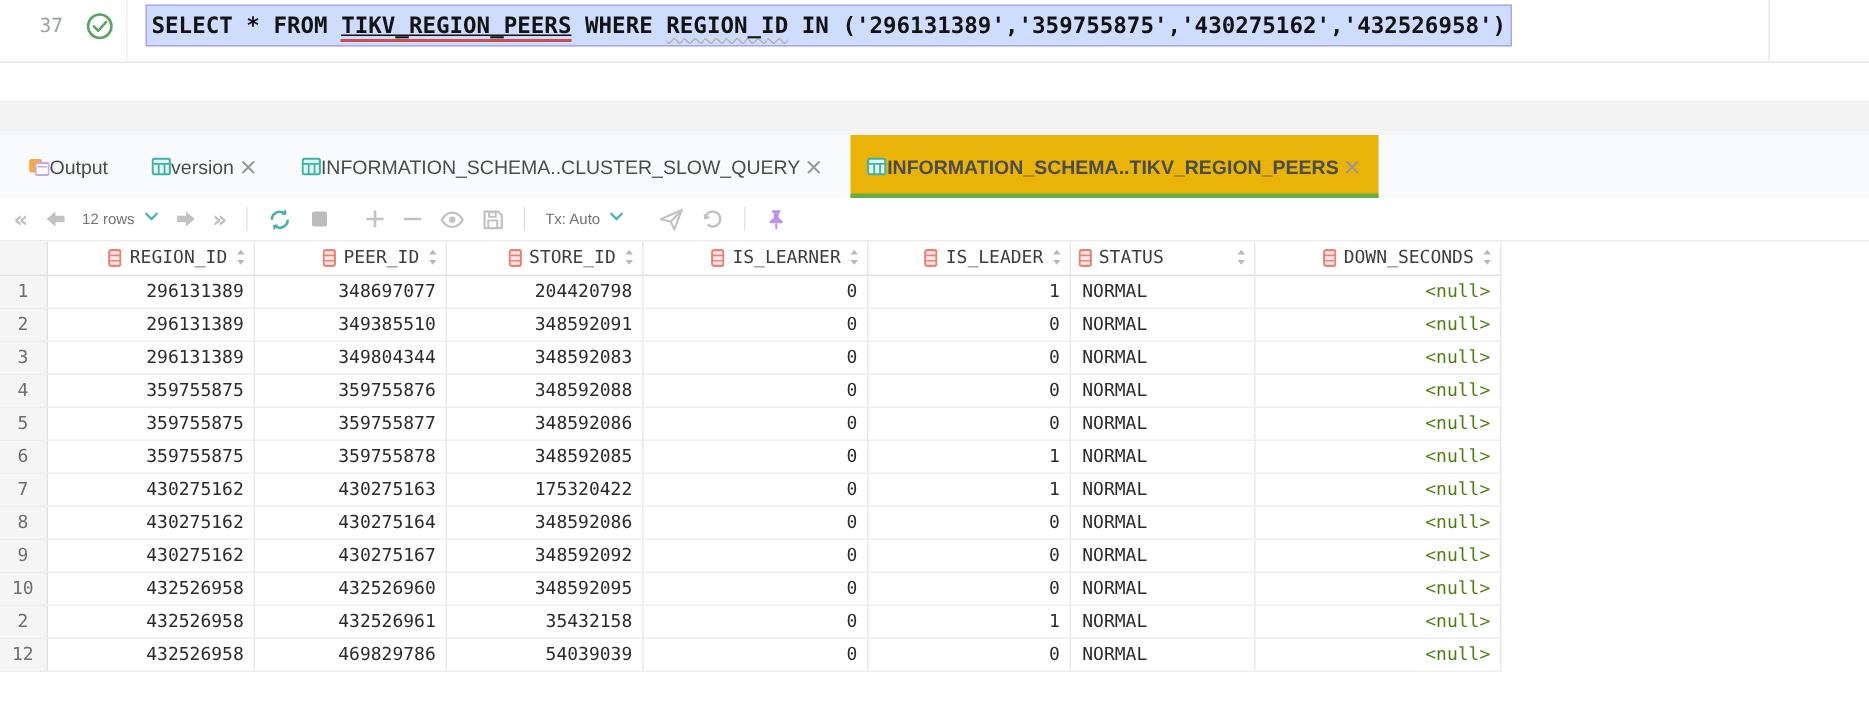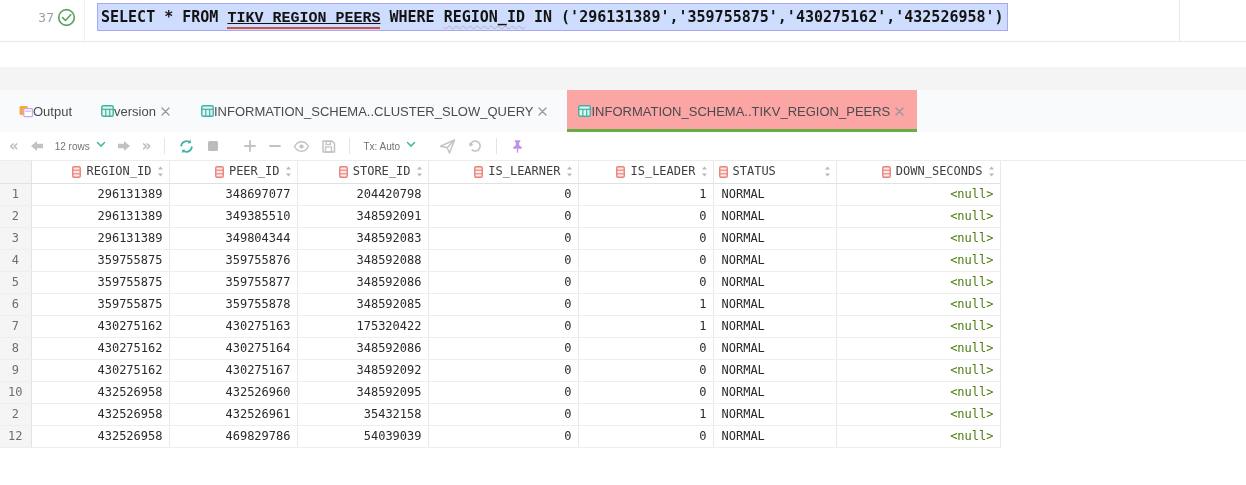--- a/index.html
+++ b/index.html
@@ -3,40 +3,40 @@
 <meta charset="utf-8">
 <style>
   html,body{margin:0;padding:0;background:#fff;}
   .app{position:relative;width:1246px;height:485px;background:#fff;overflow:hidden;
        font-family:"Liberation Sans",sans-serif;}
 
   
   .editor-row{position:absolute;top:0;left:0;width:1246px;height:41px;background:#fff;
               border-bottom:1px solid #e8e8e8;}
   .editor-row .gutter-line{position:absolute;left:84px;top:0;height:41px;border-left:1px solid #efefef;}
-  .line-number{position:absolute;left:0;top:10px;width:30px;text-align:right;
-               font:13px "DejaVu Sans Mono",monospace;color:#9aa0a6;padding-left:24px;}
+  .line-number{position:absolute;left:12px;top:10px;width:30px;text-align:right;
+               font:13px "DejaVu Sans Mono",monospace;color:#9aa0a6;}
   .exec-status{position:absolute;left:57px;top:8px;width:20px;height:20px;display:flex;}
   .code-selection{position:absolute;left:97px;top:3px;width:911px;height:28px;
                   background:#cedcfd;border:1px solid #a9a7f0;display:flex;align-items:center;box-sizing:border-box;}
   .sql{font:bold 15px "DejaVu Sans Mono",monospace;color:#131313;white-space:pre;padding-left:3px;}
   .sql span{white-space:pre;}
-  .tbl-ref{text-decoration:underline;border-bottom:2px solid #cb4f4a;font-family:Liberation Mono, monospace;}
+  .tbl-ref{text-decoration:underline;border-bottom:2px solid #cb4f4a;}
   .col-ref{text-decoration:underline wavy #b5b5b5 1px;text-underline-offset:3px;}
   .editor-vline{position:absolute;left:1179px;top:0;height:41px;border-left:1px solid #e8e8e8;}
 
   
   .band{position:absolute;top:67px;left:0;width:1246px;height:23px;background:#f4f4f4;}
 
   
   .tabbar{position:absolute;top:90px;left:0;width:1246px;height:42px;background:#f8fafb;
           display:flex;align-items:stretch;padding-left:8px;box-sizing:border-box;}
   .tab{display:flex;align-items:center;gap:0;padding:0 11px;margin-right:7px;position:relative;
        font-size:13px;color:#494c4e;cursor:pointer;white-space:nowrap;}
-  .tab.active{background:#fca5a5;}
+  .tab.active{background:#eab308;font-weight:bold;}
   .tab.active::after{content:"";position:absolute;left:0;right:0;bottom:0;height:3px;background:#67ad45;}
   .tab-ic{display:flex;}
   .tab-close{display:flex;margin-left:3px;padding:2px;}
 
   
   .toolbar{position:absolute;top:132px;left:0;width:1246px;height:29px;background:#fff;
            border-bottom:1px solid #ececec;display:flex;align-items:center;gap:11px;
            padding-left:9px;box-sizing:border-box;}
   .tb-btn{display:flex;align-items:center;justify-content:center;cursor:pointer;}
   .tb-char{font:bold 15px "DejaVu Sans",sans-serif;color:#bdbdbd;line-height:1;}

